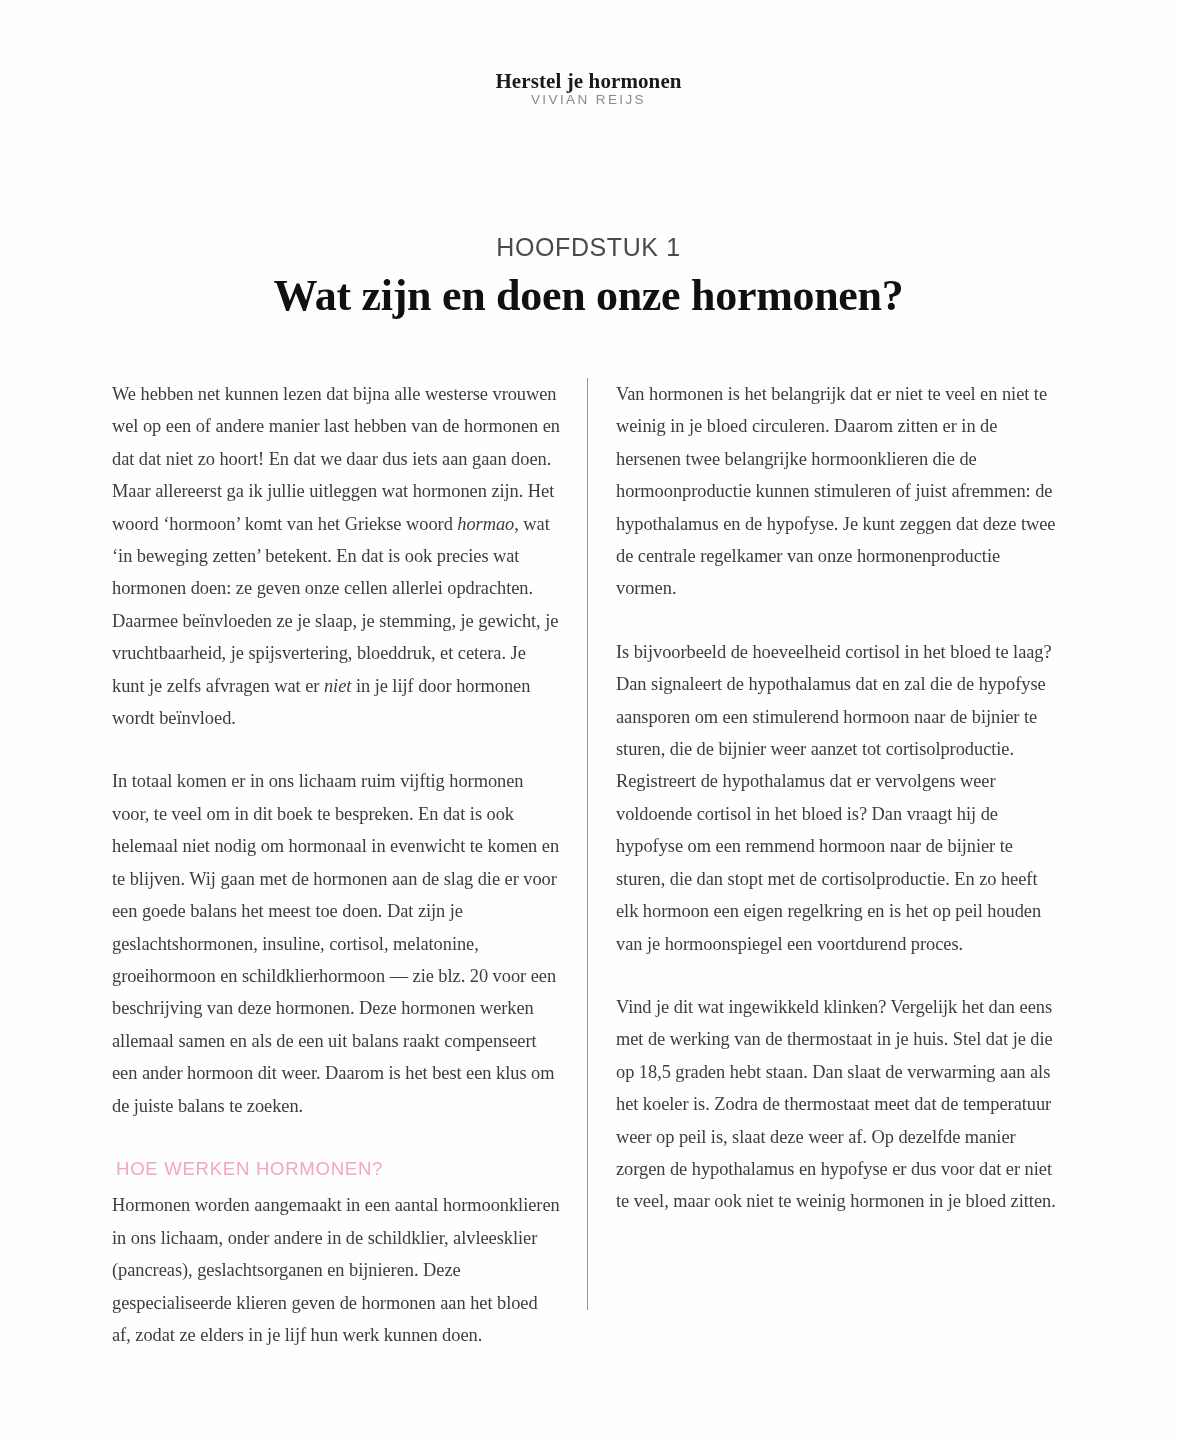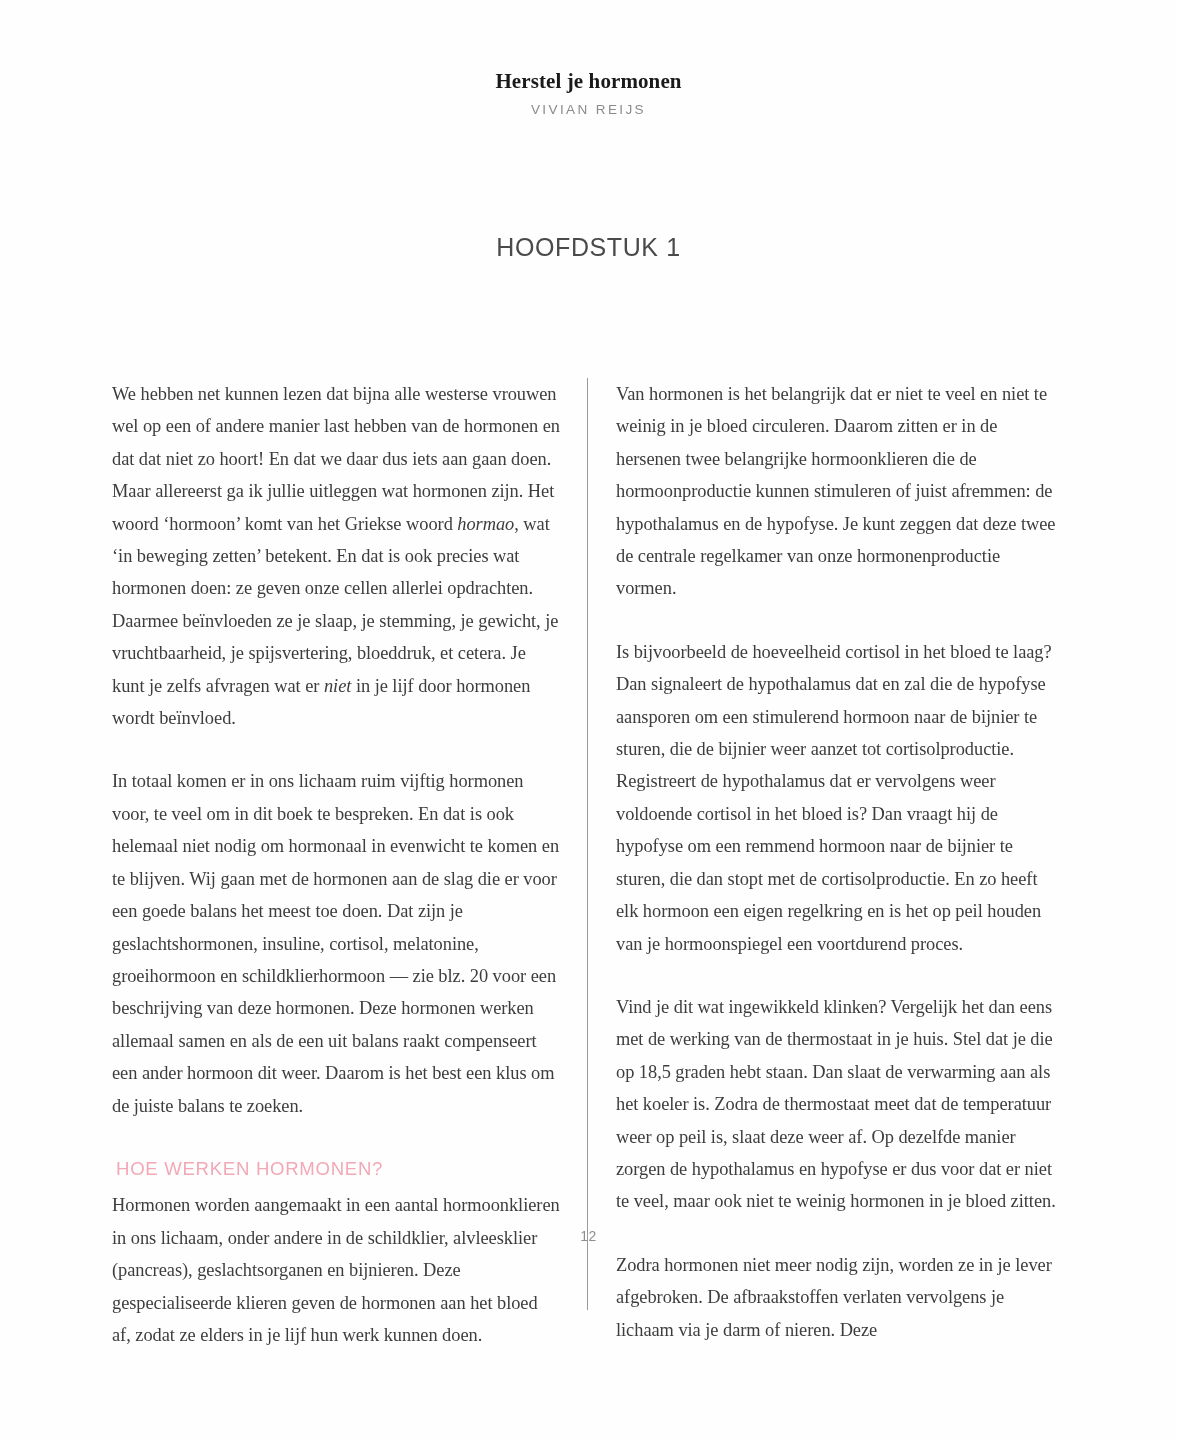--- a/index.html
+++ b/index.html
@@ -39,21 +39,20 @@
     color: #1a1a1a;
     margin: 0;
     line-height: 1.1;
   }
   .author-name {
     font-family: "Liberation Sans", sans-serif;
     font-weight: 400;
     font-size: 13.5px;
     letter-spacing: 2.4px;
     color: #8b8b8b;
-    margin-top: 10px;
     line-height: 1.1;
   }
 
   
   .chapter-block {
     position: absolute;
     top: 232px;
     left: 0;
     width: 100%;
     text-align: center;
@@ -136,40 +135,39 @@
 
 <div class="page">
 
   <div class="running-head">
     <div class="book-title">Herstel je hormonen</div>
     <div class="author-name">VIVIAN REIJS</div>
   </div>
 
   <div class="chapter-block">
     <div class="chapter-label">HOOFDSTUK 1</div>
+    <h1 class="chapter-title">Wat zijn en doen onze hormonen?</h1>
   </div>
 
   <div class="columns">
 
     <div class="col col-left">
       <p class="para"><span>We hebben net kunnen lezen dat bijna alle westerse vrouwen wel op een of andere manier last hebben van de hormonen en dat dat niet zo hoort! En dat we daar dus iets aan gaan doen. Maar allereerst ga ik jullie uitleggen wat hormonen zijn. Het woord ‘hormoon’ komt van het Griekse woord </span><em>hormao</em><span>, wat ‘in beweging zetten’ betekent. En dat is ook precies wat hormonen doen: ze geven onze cellen allerlei opdrachten. Daarmee beïnvloeden ze je slaap, je stemming, je gewicht, je vruchtbaarheid, je spijsvertering, bloeddruk, et cetera. Je kunt je zelfs afvragen wat er </span><em>niet</em><span> in je lijf door hormonen wordt beïnvloed.</span></p>
 
       <p class="para">In totaal komen er in ons lichaam ruim vijftig hormonen voor, te veel om in dit boek te bespreken. En dat is ook helemaal niet nodig om hormonaal in evenwicht te komen en te blijven. Wij gaan met de hormonen aan de slag die er voor een goede balans het meest toe doen. Dat zijn je geslachtshormonen, insuline, cortisol, melatonine, groeihormoon en schildklierhormoon — zie blz. 20 voor een beschrijving van deze hormonen. Deze hormonen werken allemaal samen en als de een uit balans raakt compenseert een ander hormoon dit weer. Daarom is het best een klus om de juiste balans te zoeken.</p>
 
       <h2 class="subhead">HOE WERKEN HORMONEN?</h2>
 
       <p class="para last">Hormonen worden aangemaakt in een aantal hormoonklieren in ons lichaam, onder andere in de schildklier, alvleesklier (pancreas), geslachtsorganen en bijnieren. Deze gespecialiseerde klieren geven de hormonen aan het bloed af, zodat ze elders in je lijf hun werk kunnen doen.</p>
     </div>
 
     <div class="divider"></div>
 
     <div class="col col-right">
       <p class="para">Van hormonen is het belangrijk dat er niet te veel en niet te weinig in je bloed circuleren. Daarom zitten er in de hersenen twee belangrijke hormoonklieren die de hormoonproductie kunnen stimuleren of juist afremmen: de hypothalamus en de hypofyse. Je kunt zeggen dat deze twee de centrale regelkamer van onze hormonenproductie vormen.</p>
       <p class="para">Is bijvoorbeeld de hoeveelheid cortisol in het bloed te laag? Dan signaleert de hypothalamus dat en zal die de hypofyse aansporen om een stimulerend hormoon naar de bijnier te sturen, die de bijnier weer aanzet tot cortisolproductie. Registreert de hypothalamus dat er vervolgens weer voldoende cortisol in het bloed is? Dan vraagt hij de hypofyse om een remmend hormoon naar de bijnier te sturen, die dan stopt met de cortisolproductie. En zo heeft elk hormoon een eigen regelkring en is het op peil houden van je hormoonspiegel een voortdurend proces.</p>
       <p class="para">Vind je dit wat ingewikkeld klinken? Vergelijk het dan eens met de werking van de thermostaat in je huis. Stel dat je die op 18,5 graden hebt staan. Dan slaat de verwarming aan als het koeler is. Zodra de thermostaat meet dat de temperatuur weer op peil is, slaat deze weer af. Op dezelfde manier zorgen de hypothalamus en hypofyse er dus voor dat er niet te veel, maar ook niet te weinig hormonen in je bloed zitten.</p>
-      <p class="para last">Zodra hormonen niet meer nodig zijn, worden ze in je lever afgebroken. De afbraakstoffen verlaten vervolgens je lichaam via je darm of nieren. Deze</p>
     </div>
 
   </div>
 
-  <div class="page-number">12</div>
 
 </div>
 
 </body></html>

